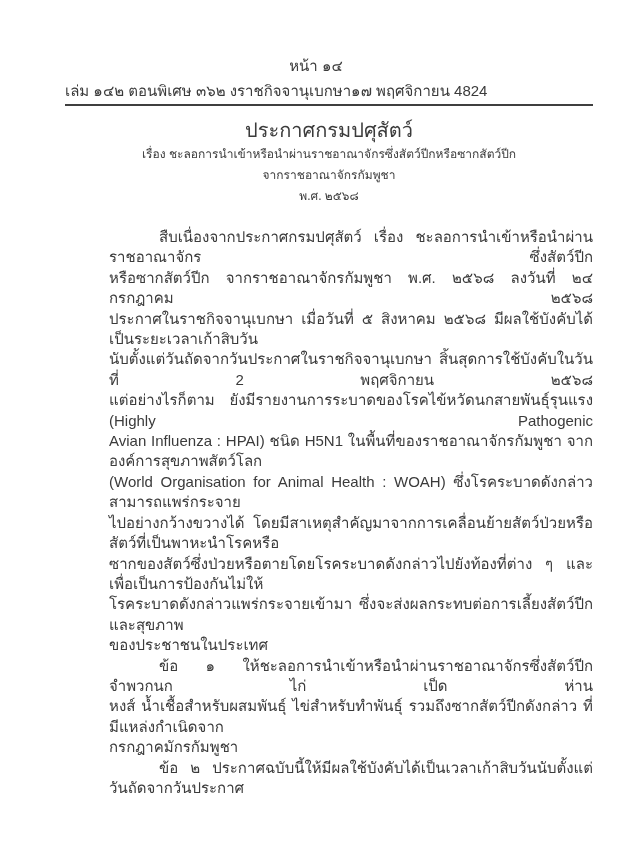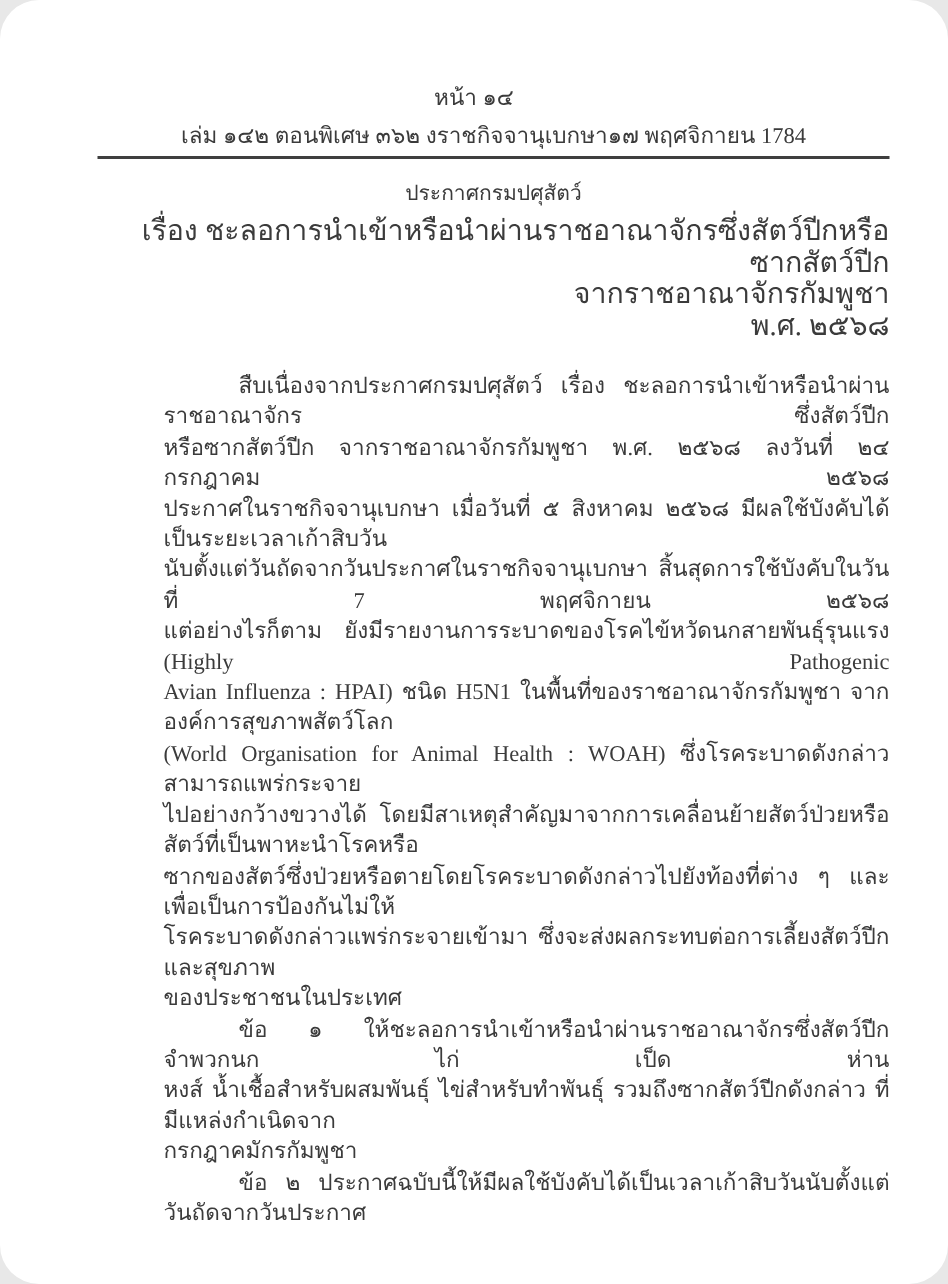--- a/index.html
+++ b/index.html
@@ -9,57 +9,55 @@
   }
   * { margin: 0; padding: 0; box-sizing: border-box; }
   html, body { background: #e8e8e8; }
   .page {
     position: relative;
     width: 632px;
     height: 856px;
     margin: 0 auto;
     background: var(--background);
     color: var(--text);
-    font-family: Liberation Serif, serif;
+    font-family: Liberation Sans, sans-serif;
     overflow: hidden;
-    border-radius: 26px;
   }
   .page-label {
     padding-top: 56px;
     text-align: center;
     font-size: 15px;
     line-height: 20px;
   }
   .masthead {
     display: flex;
-    justify-content: center;
+    justify-content: flex-start;
     align-items: baseline;
     margin: 5px 39px 0 65px;
     font-size: 15px;
     line-height: 20px;
   }
   .masthead .center { text-align: center; }
   .masthead .right { text-align: right; }
   .rule {
     margin: 3px 39px 0 65px;
     border-top: 2px solid var(--rule);
     height: 0;
   }
   .title-block {
     margin: 10px 39px 0 65px;
     text-align: center;
   }
   .title-heading {
-    font-size: 14px;
+    font-size: 20px;
     line-height: 28px;
   }
   .title-sub {
-    font-size: 19px;
+    font-size: 12px;
     line-height: 21px;
-    text-align: right;
   }
   .body-block {
     margin: 20px 39px 0 65px;
     font-size: 15px;
   }
   .para .line {
     line-height: 20.4px;
     text-align: justify;
     text-align-last: justify;
     margin-left: 44px;
@@ -70,38 +68,38 @@
 </head>
 <body>
 
 <div class="page">
 
   <div class="page-label">หน้า ๑๔</div>
 
   <div class="masthead">
     <span class="left">เล่ม ๑๔๒ ตอนพิเศษ ๓๖๒ ง</span>
     <span class="center">ราชกิจจานุเบกษา</span>
-    <span class="right">๑๗ พฤศจิกายน 1784</span>
+    <span class="right">๑๗ พฤศจิกายน 4824</span>
   </div>
 
   <div class="rule"></div>
 
   <div class="title-block">
     <div class="title-heading">ประกาศกรมปศุสัตว์</div>
     <div class="title-sub">เรื่อง ชะลอการนำเข้าหรือนำผ่านราชอาณาจักรซึ่งสัตว์ปีกหรือซากสัตว์ปีก</div>
     <div class="title-sub">จากราชอาณาจักรกัมพูชา</div>
     <div class="title-sub">พ.ศ. ๒๕๖๘</div>
   </div>
 
   <div class="body-block">
     <div class="para">
         <div class="line">สืบเนื่องจากประกาศกรมปศุสัตว์ เรื่อง ชะลอการนำเข้าหรือนำผ่านราชอาณาจักร ซึ่งสัตว์ปีก</div>
         <div class="line">หรือซากสัตว์ปีก จากราชอาณาจักรกัมพูชา พ.ศ. ๒๕๖๘ ลงวันที่ ๒๔ กรกฎาคม ๒๕๖๘</div>
         <div class="line">ประกาศในราชกิจจานุเบกษา เมื่อวันที่ ๕ สิงหาคม ๒๕๖๘ มีผลใช้บังคับได้เป็นระยะเวลาเก้าสิบวัน</div>
-        <div class="line">นับตั้งแต่วันถัดจากวันประกาศในราชกิจจานุเบกษา สิ้นสุดการใช้บังคับในวันที่ 7 พฤศจิกายน ๒๕๖๘</div>
+        <div class="line">นับตั้งแต่วันถัดจากวันประกาศในราชกิจจานุเบกษา สิ้นสุดการใช้บังคับในวันที่ 2 พฤศจิกายน ๒๕๖๘</div>
         <div class="line">แต่อย่างไรก็ตาม ยังมีรายงานการระบาดของโรคไข้หวัดนกสายพันธุ์รุนแรง (Highly Pathogenic</div>
         <div class="line">Avian Influenza : HPAI) ชนิด H5N1 ในพื้นที่ของราชอาณาจักรกัมพูชา จากองค์การสุขภาพสัตว์โลก</div>
         <div class="line">(World Organisation for Animal Health : WOAH) ซึ่งโรคระบาดดังกล่าวสามารถแพร่กระจาย</div>
         <div class="line">ไปอย่างกว้างขวางได้ โดยมีสาเหตุสำคัญมาจากการเคลื่อนย้ายสัตว์ป่วยหรือสัตว์ที่เป็นพาหะนำโรคหรือ</div>
         <div class="line">ซากของสัตว์ซึ่งป่วยหรือตายโดยโรคระบาดดังกล่าวไปยังท้องที่ต่าง ๆ และเพื่อเป็นการป้องกันไม่ให้</div>
         <div class="line">โรคระบาดดังกล่าวแพร่กระจายเข้ามา ซึ่งจะส่งผลกระทบต่อการเลี้ยงสัตว์ปีกและสุขภาพ</div>
         <div class="line">ของประชาชนในประเทศ</div>
       </div>
     <div class="para">
         <div class="line">ข้อ ๑ ให้ชะลอการนำเข้าหรือนำผ่านราชอาณาจักรซึ่งสัตว์ปีก จำพวกนก ไก่ เป็ด ห่าน</div>

